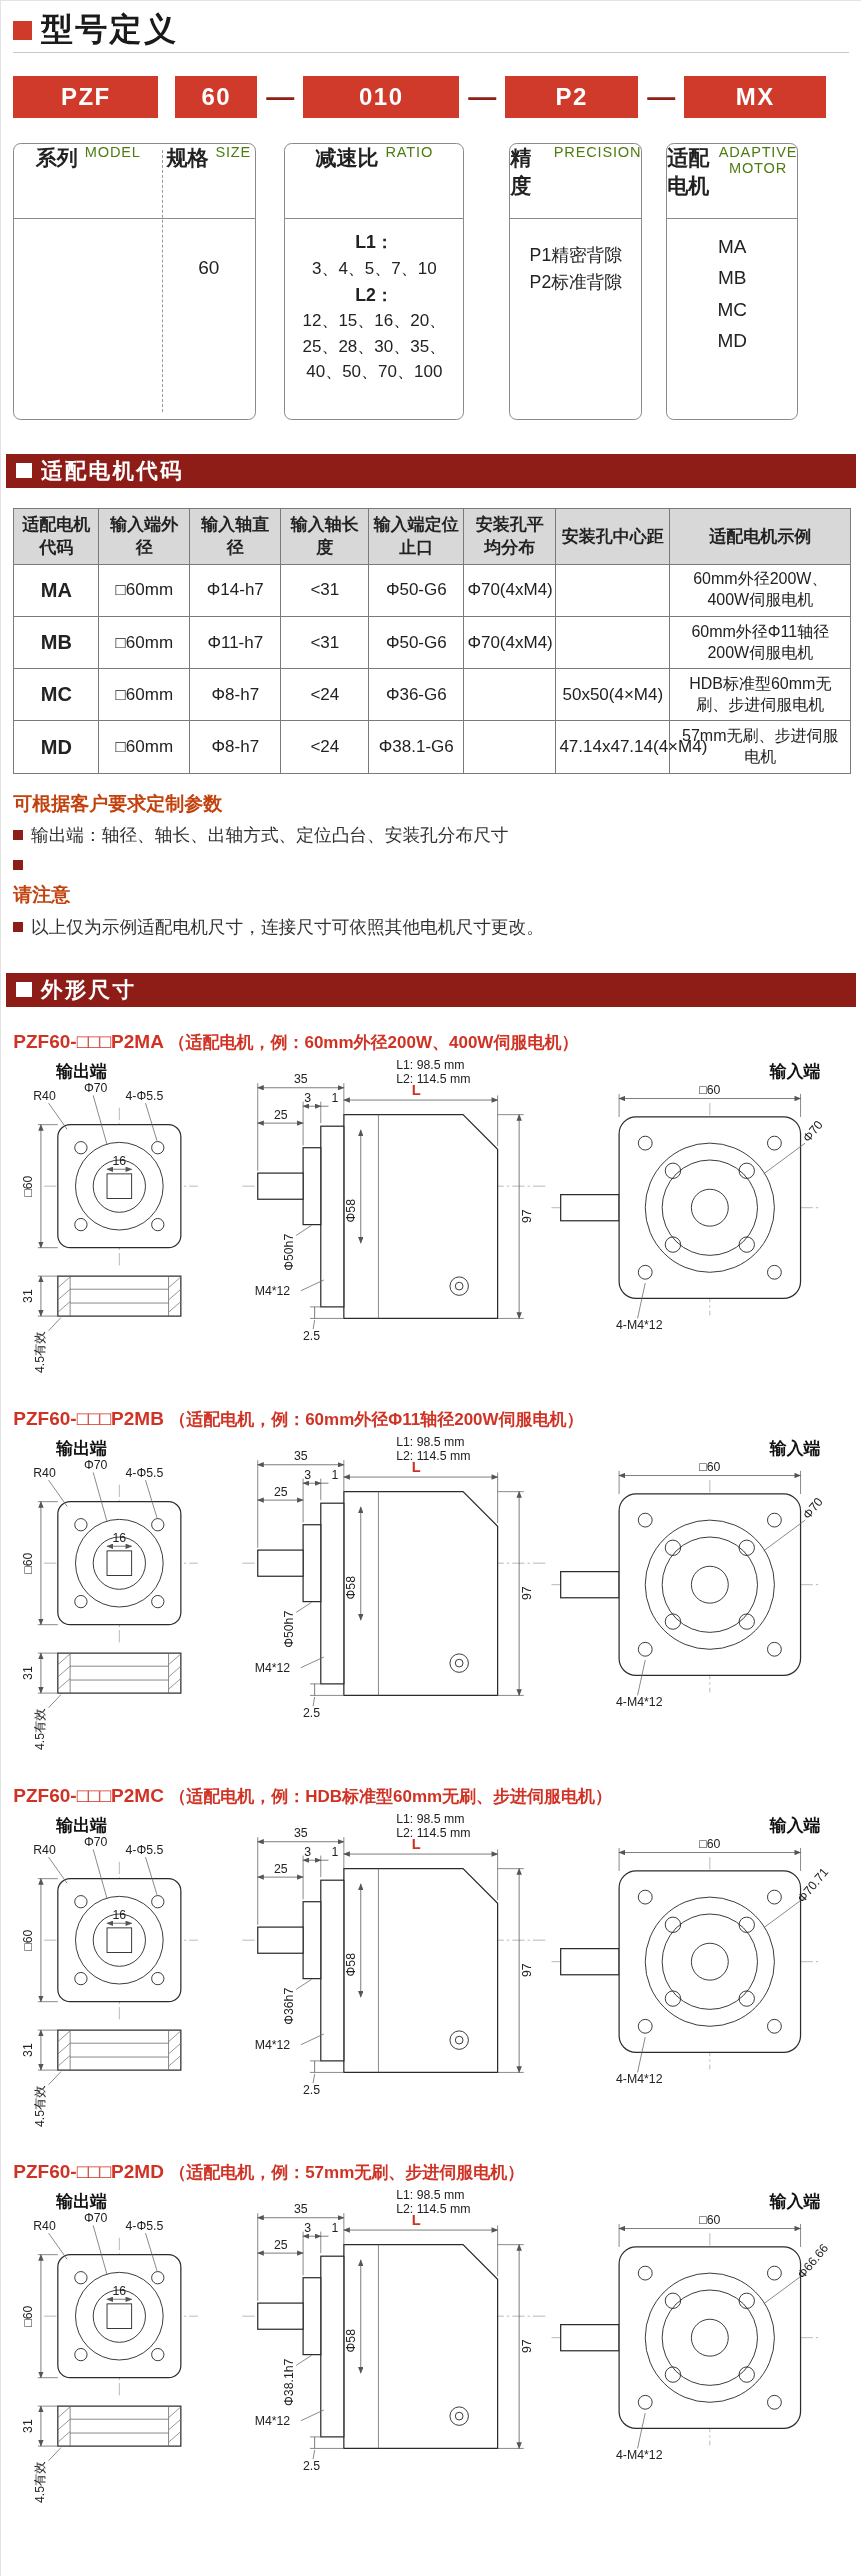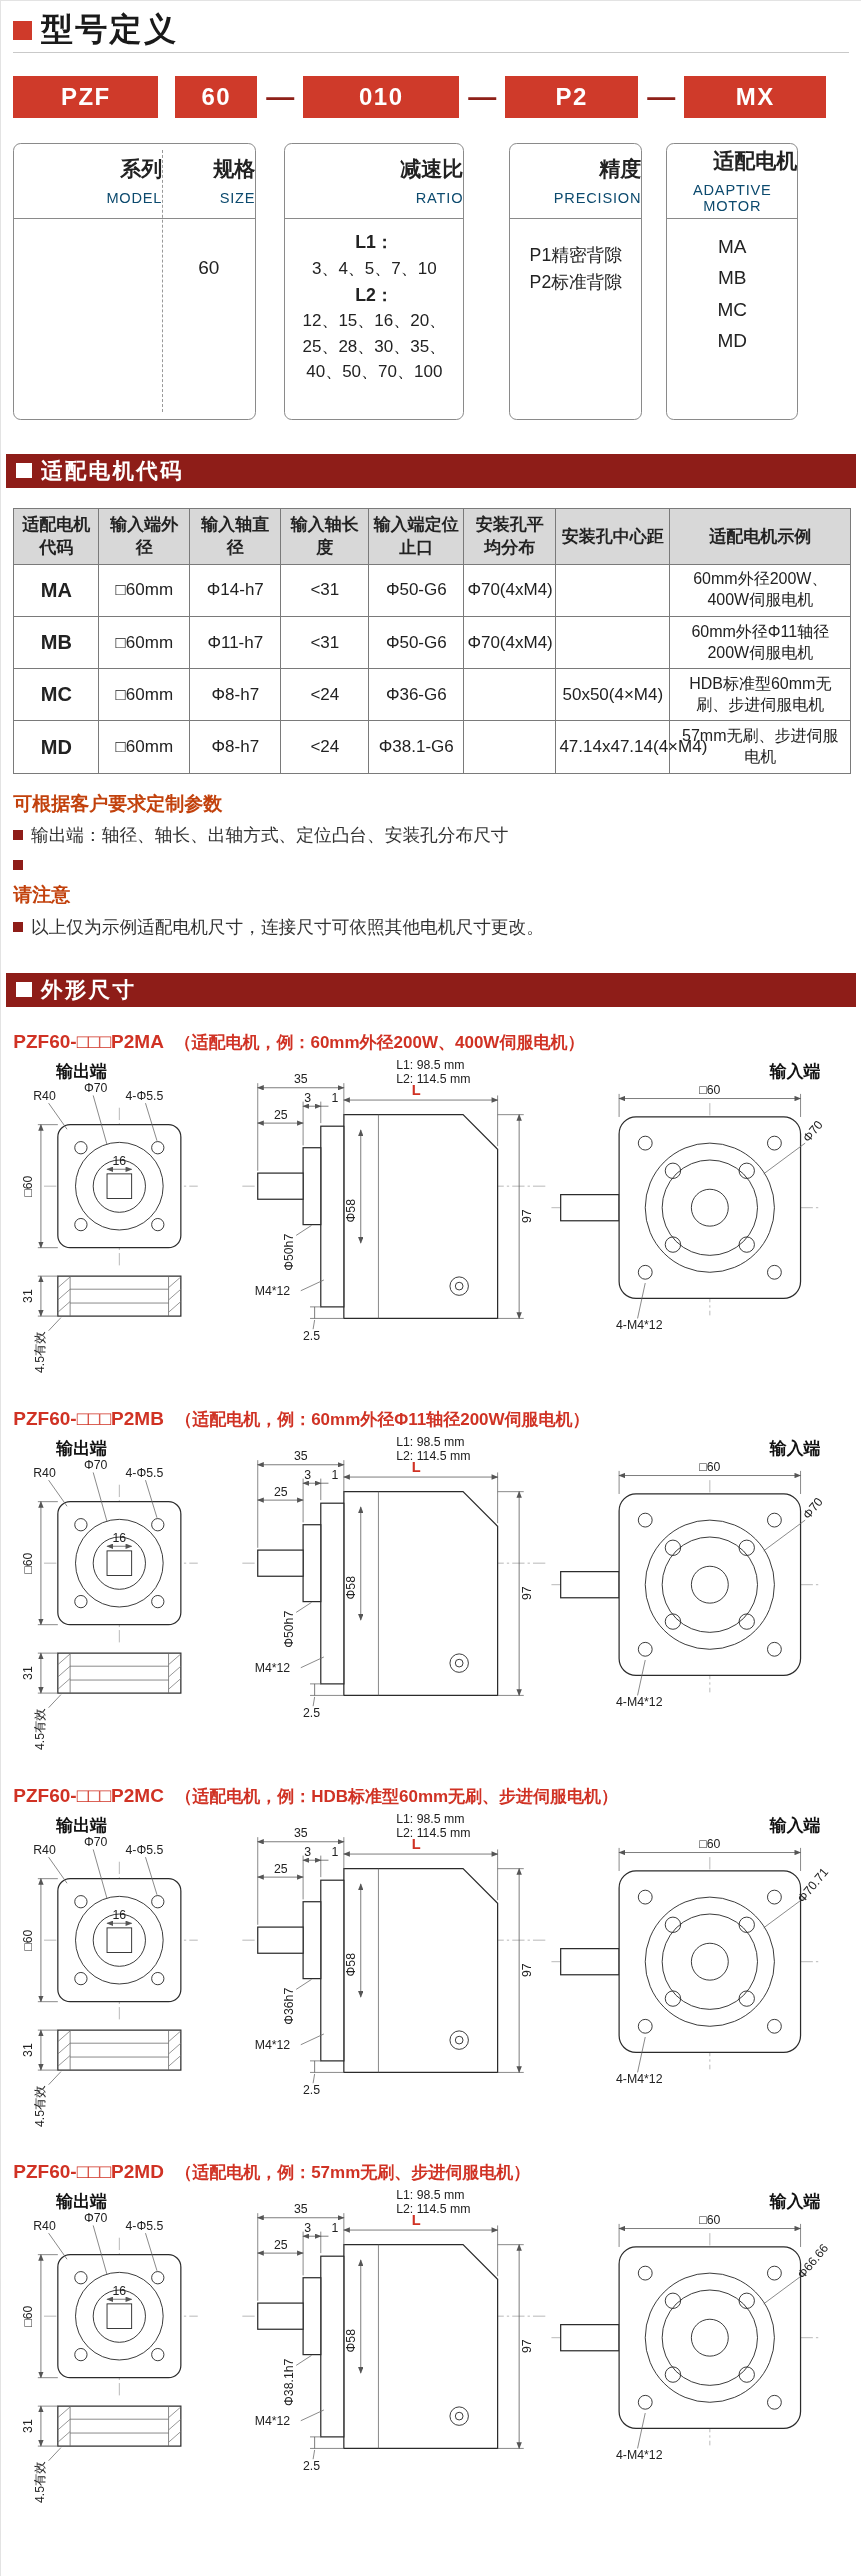--- a/index.html
+++ b/index.html
@@ -27,23 +27,23 @@
   
   .desc-row{display:flex;margin-top:24.6px}
   .desc-box{border:0.8px solid #8a8a8a;border-radius:7.7px;height:277px;overflow:hidden;background:#fff}
   .box1{width:243px;display:flex;position:relative}
   .b1-divider{position:absolute;left:148px;top:6.2px;bottom:6.2px;border-left:1.5px dashed #999}
   .b1-left{width:148px}
   .b1-right{width:93px}
   .box2{width:180px;margin-left:28px}
   .box3{width:133px;margin-left:45px}
   .box4{width:132px;margin-left:24px}
-  .box-head{height:75px;display:flex;flex-direction:column;align-items:flex-end;justify-content:center;gap:7px;border-bottom:0.8px solid #8a8a8a}
+  .box-head{height:75px;display:flex;flex-direction:row;align-items:flex-start;justify-content:center;gap:7px;border-bottom:0.8px solid #8a8a8a}
   .head-cn{font-size:21px;font-weight:bold;color:#222}
-  .head-en{font-size:14.6px;color:#0c4a6e;letter-spacing:0.8px;text-align:center}
+  .head-en{font-size:14.6px;color:#4d7c0f;letter-spacing:0.8px;text-align:center}
   .box-body{padding-top:23px;text-align:center;font-size:17.7px;color:#222;line-height:1.55}
   .series-body{padding-top:31px}
   .size-body{padding-top:34px;font-size:19px}
   .ratio-body{padding-top:10.8px;font-size:17px;line-height:1.5}
   .rb-label{font-weight:bold;font-size:17.7px}
   .motor-body{padding-top:12.3px;font-size:19px;line-height:1.65}
 
   
   .sec-bar{height:34px;background:#8e1d18;color:#fff;display:flex;align-items:center;gap:9.2px;padding:0 10.8px;margin:34px -7.7px 20px}
   .bar-sq{width:15.4px;height:15.4px;background:#fff}
@@ -59,21 +59,21 @@
 
   
   .notes{margin-top:17px}
   .note-title{font-size:19px;font-weight:bold;color:#c2410c;margin:12.3px 0 7.7px}
   .note-item{display:flex;align-items:flex-start;gap:7.7px;margin:6.2px 0;font-size:17.7px;color:#333;line-height:1.3}
   .note-sq{width:10px;height:10px;background:#8e1d18;margin-top:6.2px;flex:none}
 
   
   .drawing-block{margin-bottom:23px}
   .draw-title{margin:24.6px 0 3.1px;color:#d03224;font-size:19px;font-weight:bold}
-  .dt-sub{font-size:17px;margin-left:6px}
+  .dt-sub{font-size:17px;margin-left:0}
   .draw-svg{width:837px;height:326px;display:block}
   svg text{font-family:"Liberation Sans","DejaVu Sans",sans-serif}
   .obj{fill:#fff;stroke:#2b2b2b;stroke-width:1.6}
   .objt{fill:none;stroke:#2b2b2b;stroke-width:1.2}
   .thin{stroke:#666;stroke-width:1}
   .hatch{stroke:#777;stroke-width:1}
   .cl{stroke:#999;stroke-width:0.9;stroke-dasharray:16 4 3 4;fill:none}
   .dimline{stroke:#555;stroke-width:1;fill:none}
   .dim{font-size:16px;fill:#222}
   .mid{text-anchor:middle}

